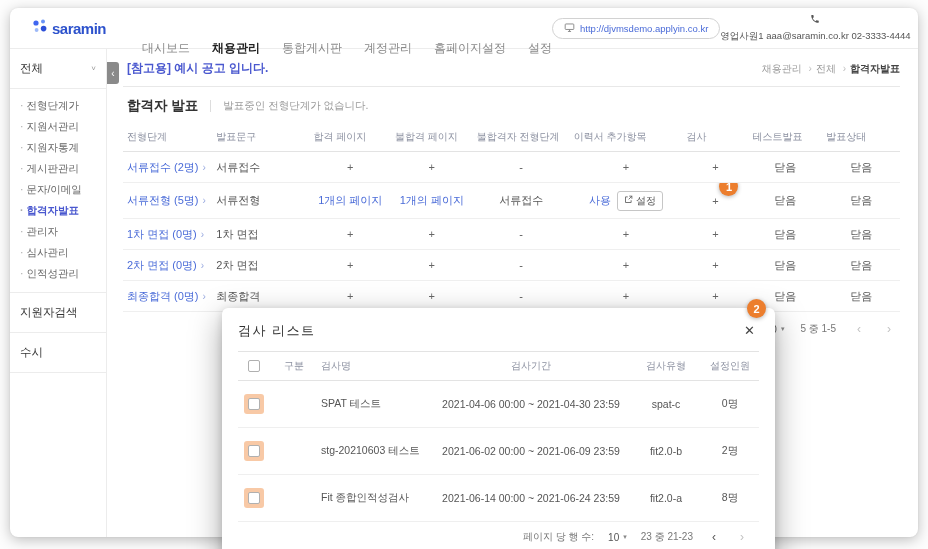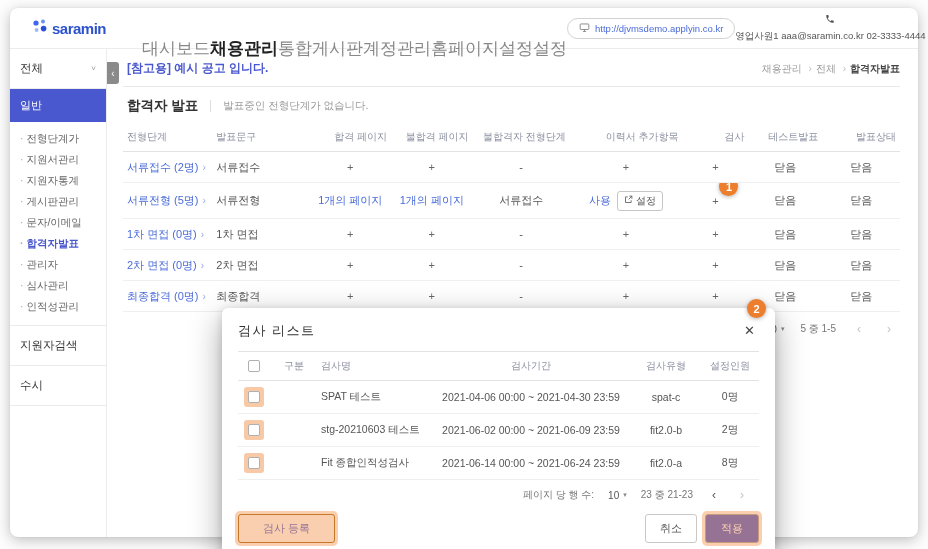--- a/index.html
+++ b/index.html
@@ -11,21 +11,21 @@
   }
   .card {
     position:absolute; left:10px; top:8px; right:10px; bottom:12px;
     background:#fff; border-radius:8px;
     box-shadow:0 3px 14px rgba(0,0,0,.25), 0 0 2px rgba(0,0,0,.08);
   }
   
   .topbar { height:41px; display:flex; align-items:center; padding:0 14px; border-bottom:1px solid #ececec; }
   .logo { display:flex; align-items:center; gap:4px; margin-left:8px; cursor:pointer; }
   .logo-text { color:#2d52cc; font-weight:bold; font-size:15px; letter-spacing:-.5px; }
-  .topnav { display:flex; margin-left:36px; font-size:17px; color:#888;margin-top:41px; }
+  .topnav { display:flex; gap:22px; margin-left:36px; font-size:12px; color:#888;margin-top:41px; }
   .navitem { cursor:pointer; white-space:nowrap; }
   .navitem.active { color:#222; font-weight:bold; }
   .topright { margin-left:auto; display:flex; align-items:center; gap:0; }
   .url-pill { display:flex; align-items:center; gap:5px; border:1px solid #d2d2d2; border-radius:12px; padding:3px 11px; font-size:9.5px; color:#4a6bd8; cursor:pointer; white-space:nowrap; }
   .account { display:flex; align-items:center; gap:4px; font-size:9.5px; color:#555; white-space:nowrap;flex-direction:column; }
   
   .app-body { display:flex; height:calc(100% - 41px); }
   .sidebar { width:97px; border-right:1px solid #ececec; flex-shrink:0; }
   .side-all { display:flex; justify-content:space-between; align-items:center; padding:12px 10px; border-bottom:1px solid #ececec; font-size:11.5px; color:#333; cursor:pointer; }
   .side-all .caret { font-size:8px; color:#999; }
@@ -44,21 +44,21 @@
   .crumb { cursor:pointer; }
   .crumb:not(.last)::after { content:" ›"; color:#c0c0c0; margin-left:4px; }
   .crumb.last { color:#444; font-weight:bold; cursor:default; }
   
   .sec-head { display:flex; align-items:center; gap:12px; padding:10px 4px 8px; }
   .sec-title { font-size:13.5px; font-weight:bold; color:#333; }
   .vdiv { width:1px; height:12px; background:#ddd; }
   .sec-sub { font-size:10.5px; color:#999; }
   
   .grid { width:100%; border-collapse:collapse; font-size:11px; color:#555; table-layout:fixed; }
-  .grid th { font-weight:normal; font-size:10px; color:#8b90a0; padding:7px 4px; border-bottom:1px solid #e3e3e3; text-align:right; white-space:nowrap; overflow:hidden; }
+  .grid th { font-weight:normal; font-size:10px; color:#8b90a0; padding:7px 4px; border-bottom:1px solid #e3e3e3; text-align:left; white-space:nowrap; overflow:hidden; }
   .grid td { padding:7.5px 4px; border-bottom:1px solid #efefef; text-align:center; white-space:nowrap; overflow:hidden; }
   .grid th.l, .grid td.l { text-align:left; }
   .stage-link { color:#4a6bd8; cursor:pointer;margin-top:16px; }
   .chev-r { color:#9aaae0; margin-left:4px; font-size:10px; }
   .blue-link { color:#4a6bd8; cursor:pointer;margin-top:12px; }
   .plus { color:#666; cursor:pointer; }
   .toggle-txt { color:#555; cursor:pointer; }
   .mini-btn { display:inline-flex; align-items:center; gap:3px; border:1px solid #c6c6c6; background:#fff; border-radius:3px; padding:2px 6px; font-size:10px; color:#555; margin-left:6px; cursor:pointer; font-family:inherit; }
   .exam-cell { position:relative; }
   
@@ -69,21 +69,21 @@
   .pg-dim { color:#c2c2c2; }
   .pg-on { color:#555; }
   
   .modal { position:absolute; left:212px; top:300px; width:553px; background:#fff; border-radius:6px;
            box-shadow:0 10px 32px rgba(0,0,0,.35), 0 2px 8px rgba(0,0,0,.15); z-index:20; padding-bottom:12px; }
   .modal-head { display:flex; justify-content:space-between; align-items:center; padding:13px 16px 11px; }
   .modal-title { font-size:13px; color:#333; letter-spacing:1.5px; }
   .modal-close { font-size:13px; color:#444; cursor:pointer; padding:2px 4px; }
   .mgrid { width:calc(100% - 32px); margin:0 16px; border-collapse:collapse; font-size:10.5px; color:#555; table-layout:fixed; }
   .mgrid th { font-weight:normal; font-size:10px; color:#8b90a0; border-top:1px solid #e3e3e3; border-bottom:1px solid #e3e3e3; padding:7px 3px; text-align:center; white-space:nowrap; }
-  .mgrid td { padding:6px 3px; border-bottom:1px solid #efefef; text-align:center; white-space:nowrap; overflow:hidden; }
+  .mgrid td { padding:13px 3px; border-bottom:1px solid #efefef; text-align:center; white-space:nowrap; overflow:hidden; }
   .mgrid th.l, .mgrid td.l { text-align:left; }
   .chk { -webkit-appearance:none; appearance:none; width:12px; height:12px; border:1px solid #b0b0b0; border-radius:2px; background:#fff; margin:0; cursor:pointer; display:inline-block; vertical-align:middle; }
   .chk-hl { display:inline-flex; align-items:center; justify-content:center; width:20px; height:20px; background:rgba(242,148,77,.5); border-radius:3px; vertical-align:middle; }
   .modal-pager { padding:8px 26px 4px 16px; gap:14px; }
   .modal-foot { display:flex; justify-content:space-between; align-items:center; padding:8px 16px 2px; }
   .btn { border-radius:3px; font-size:11px; cursor:pointer; font-family:inherit; }
   .btn-outline-primary { position:relative; border:1px solid #a16207; color:#4a58cf; background:#fff; padding:6px 24px; }
   .btn-outline { border:1px solid #c9c9c9; color:#555; background:#fff; padding:6px 14px; }
   .btn-primary { position:relative; border:1px solid #a3a3a3; background:#4a58cf; color:#fff; padding:6px 15px; }
   .foot-right { display:flex; gap:8px; }
@@ -140,21 +140,20 @@
     </div>
   </header>
 
   <div class="app-body">
 
     <aside class="sidebar">
       <div class="side-all">
         <span>전체</span>
         <span class="caret">˅</span>
       </div>
-      <div class="side-active">일반</div>
       <ul class="side-list">
         <li>전형단계가</li>
         <li>지원서관리</li>
         <li>지원자통계</li>
         <li>게시판관리</li>
         <li>문자/이메일</li>
         <li class="active">합격자발표</li>
         <li>관리자</li>
         <li>심사관리</li>
         <li>인적성관리</li>

